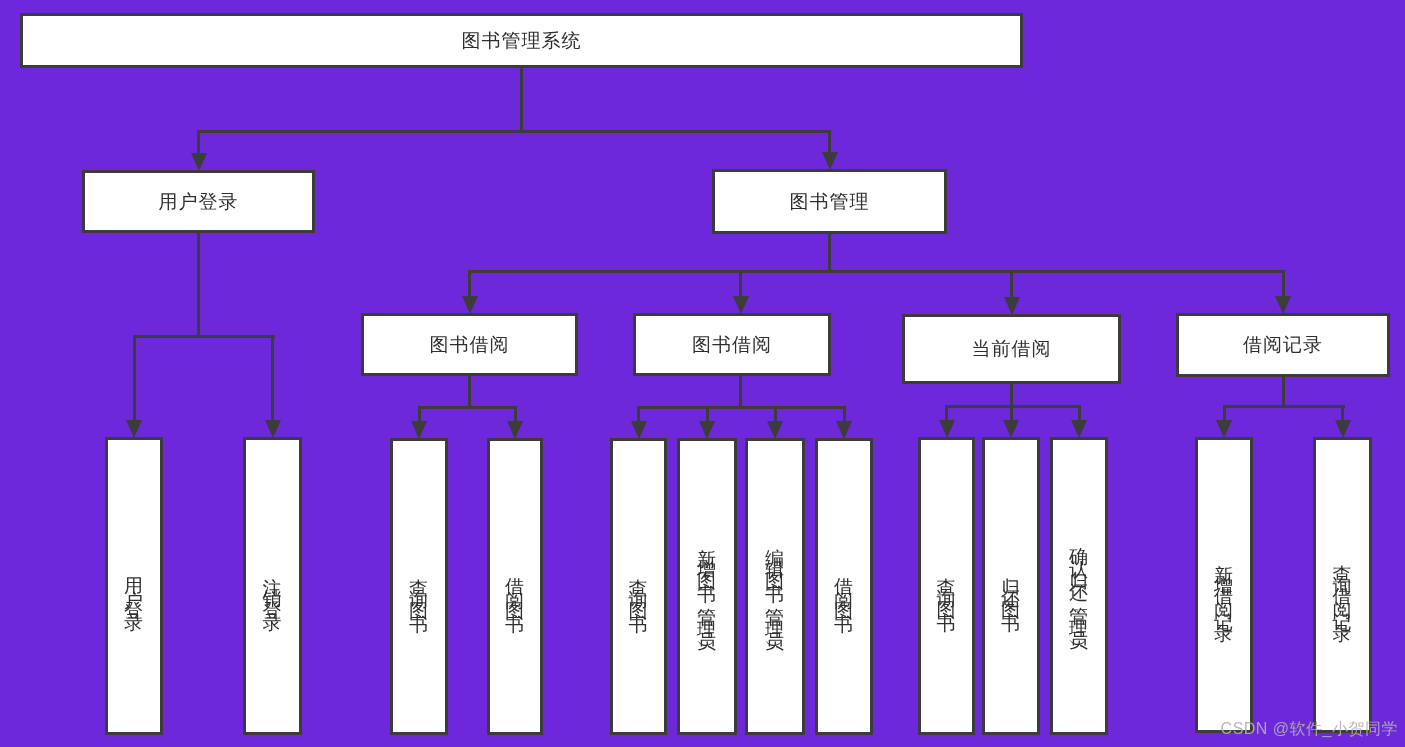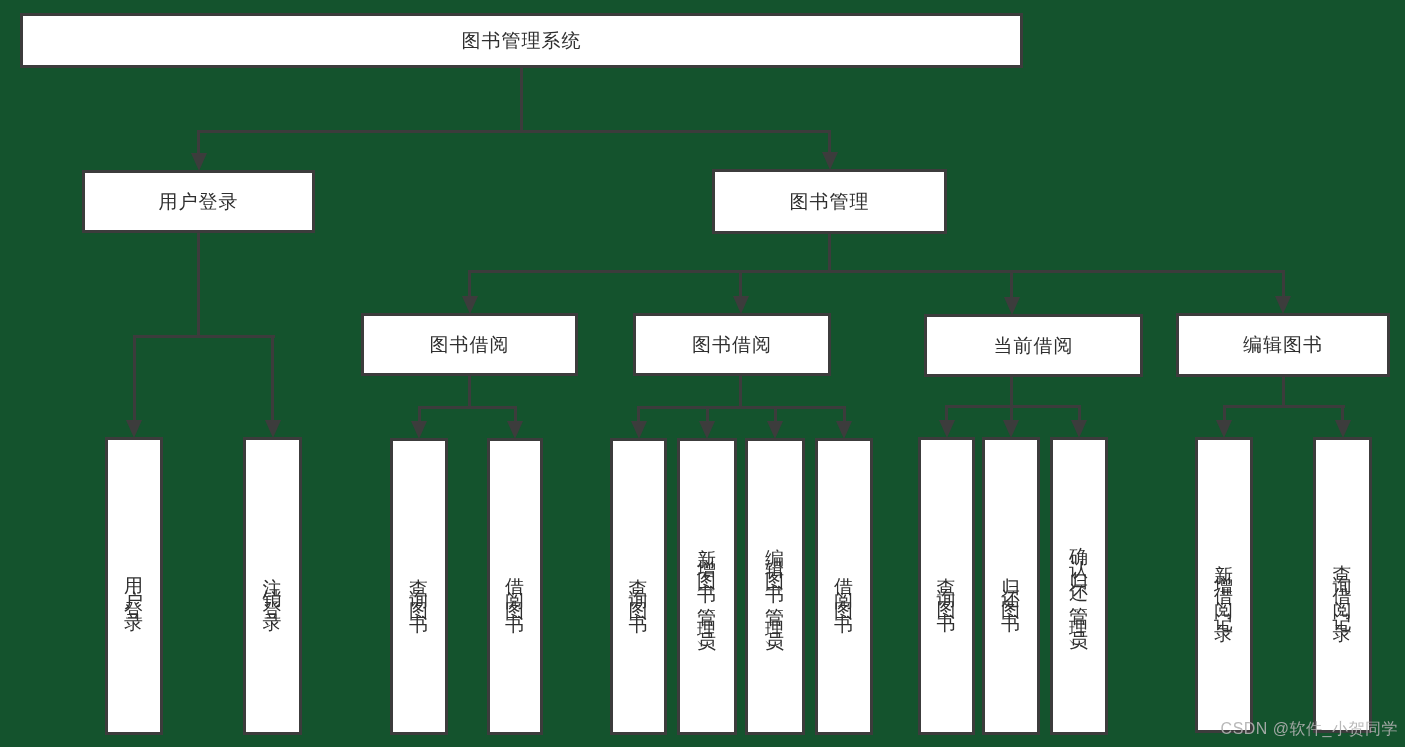--- a/index.html
+++ b/index.html
@@ -5,21 +5,21 @@
   html, body {
     margin: 0;
     padding: 0;
     background: #ffffff;
     font-family: "Liberation Sans", sans-serif;
   }
   #stage {
     position: relative;
     width: 1405px;
     height: 747px;
-    background: #14532d;
+    background: #6d28d9;
     overflow: hidden;
   }
   .node {
     position: absolute;
     box-sizing: border-box;
     background: var(--box-bg, #ffffff);
     border: 3px solid var(--line-color, #3c3c3c);
     display: flex;
     align-items: center;
     justify-content: center;
@@ -77,25 +77,25 @@
       </div>
       <div class="node" style="left: 712px; top: 169px; width: 235px; height: 65px; align-items: center;">
         <span class="node-label">图书管理</span>
       </div>
       <div class="node" style="left: 361px; top: 313px; width: 217px; height: 63px;">
         <span class="node-label">图书借阅</span>
       </div>
       <div class="node" style="left: 633px; top: 313px; width: 198px; height: 63px;">
         <span class="node-label">图书借阅</span>
       </div>
-      <div class="node" style="left: 902px; top: 314px; width: 219px; height: 63px; margin-left: 22px;">
+      <div class="node" style="left: 902px; top: 314px; width: 219px; height: 70px;">
         <span class="node-label">当前借阅</span>
       </div>
       <div class="node" style="left: 1176px; top: 313px; width: 214px; height: 64px;">
-        <span class="node-label">编辑图书</span>
+        <span class="node-label">借阅记录</span>
       </div>
       <div class="node vertical" style="left: 105px; top: 437px; width: 58px; height: 298px;">
         <span class="node-label">用户登录</span>
       </div>
       <div class="node vertical" style="left: 243px; top: 437px; width: 59px; height: 298px;">
         <span class="node-label">注销登录</span>
       </div>
       <div class="node vertical" style="left: 390px; top: 438px; width: 58px; height: 297px;">
         <span class="node-label">查询图书</span>
       </div>

